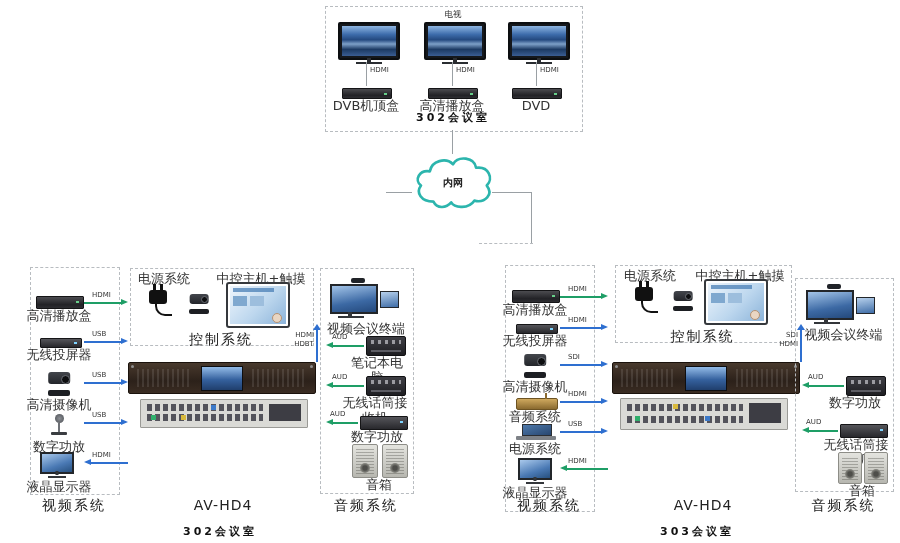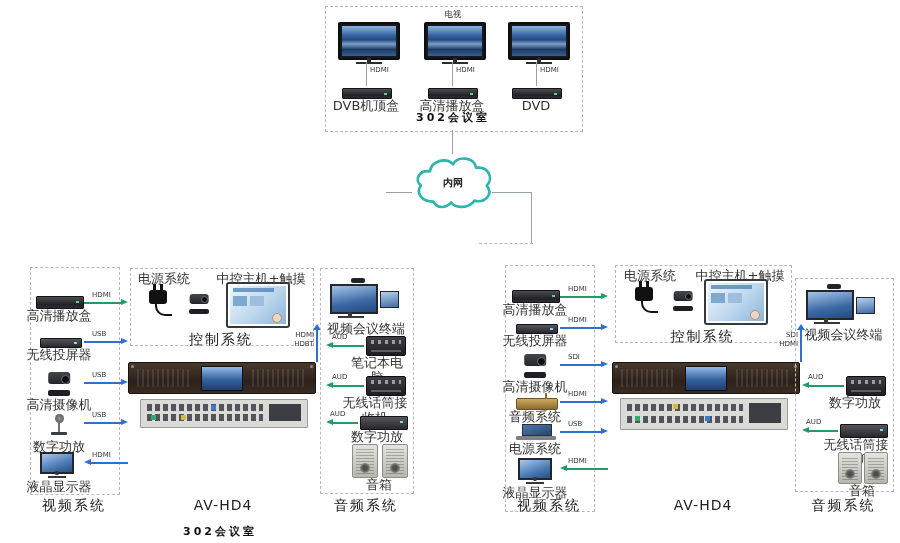--- a/index.html
+++ b/index.html
@@ -483,14 +483,15 @@
       <div class="cone"></div>
   </div>
   <div class="speaker" style="left:864px;top:452px;width:22px;height:30px;">
     <div class="grille"></div>
       <div class="cone"></div>
   </div>
   <div class="devname" style="left:836px;top:484px;width:52px;">音箱</div>
 
   <div class="syslbl" style="left:795px;top:497px;width:97px;">音频系统</div>
 
+  <div class="roomlbl" style="left:597px;top:524px;width:200px;">303会议室</div>
 
 </div>
 
 </body></html>

